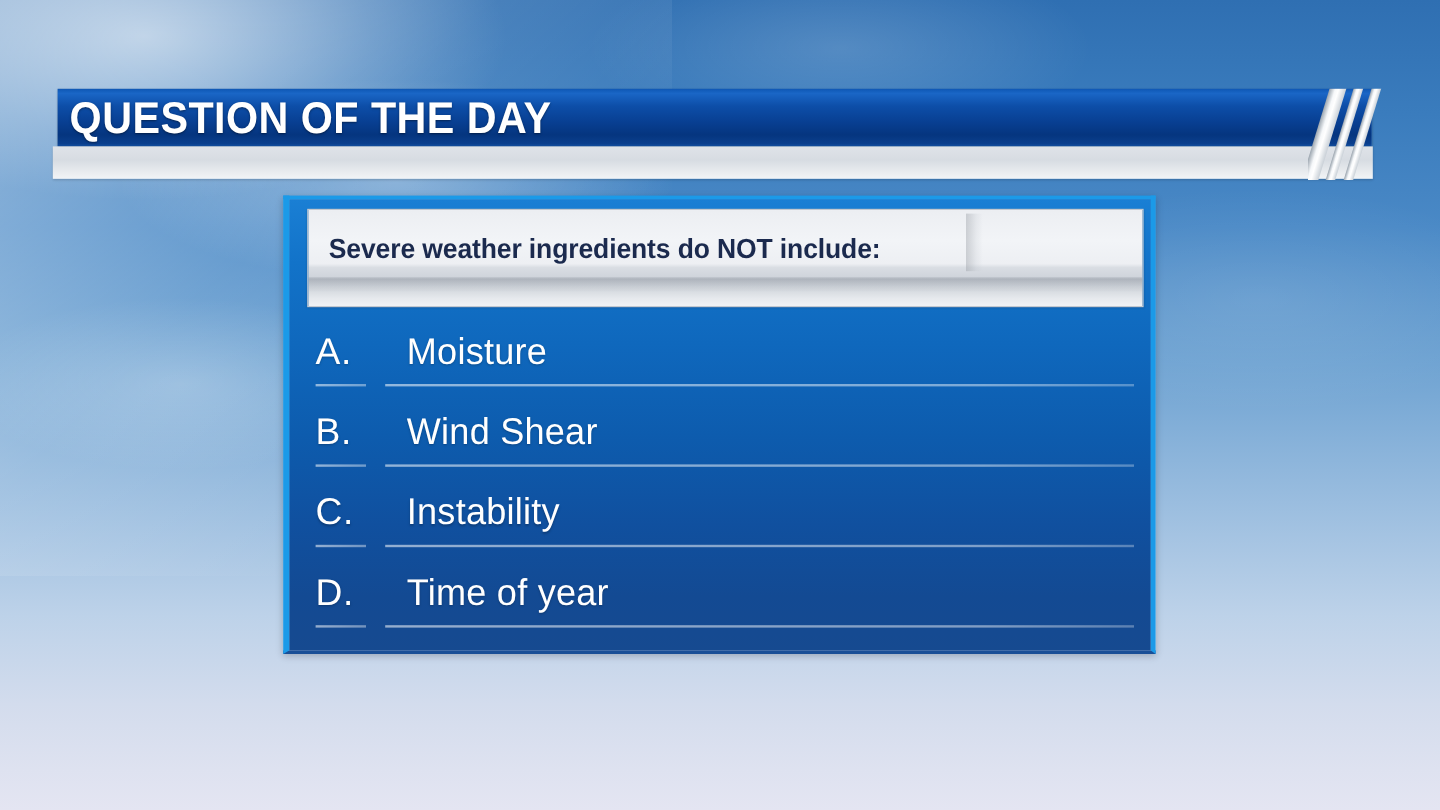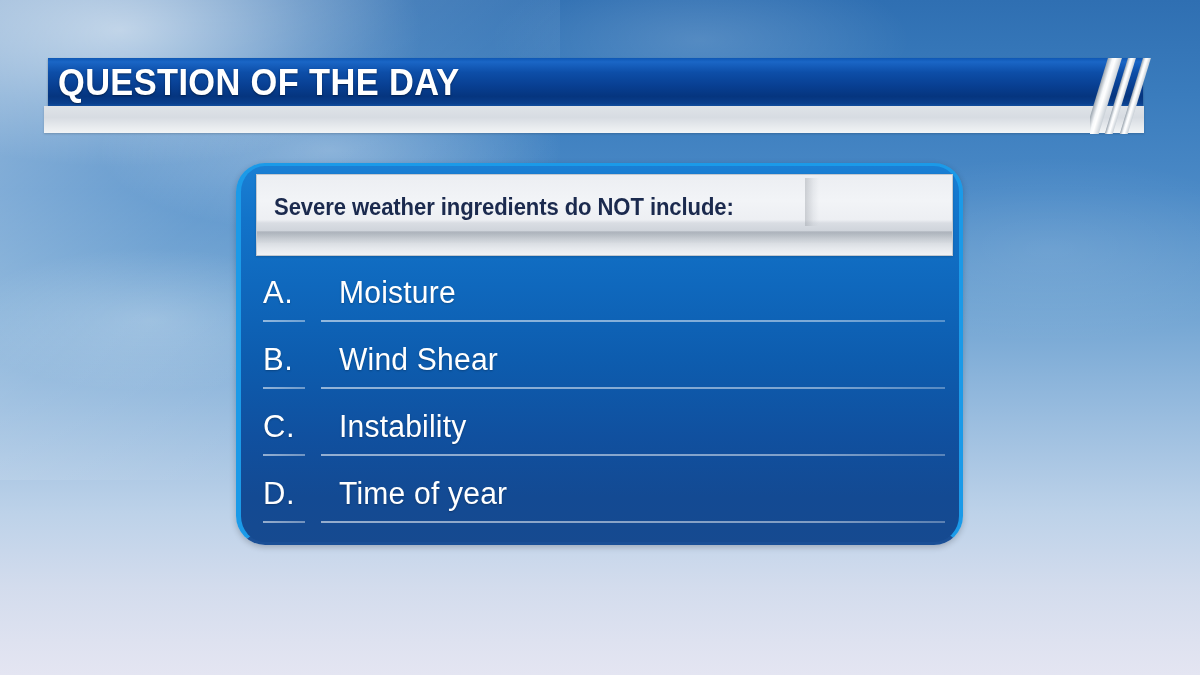--- a/index.html
+++ b/index.html
@@ -31,21 +31,21 @@
         #e4e5f2 100%);
   }
   #sky-left-haze {
     position:absolute; left:0; top:0; width:560px; height:480px;
     background:linear-gradient(135deg, rgba(255,255,255,0.45) 0%, rgba(255,255,255,0.12) 40%, rgba(255,255,255,0) 70%);
     pointer-events:none;
   }
 
   
   #banner-wrap {
-    position:absolute; left:0; top:58px; width:1164px; height:78px;
+    position:absolute; left:0; top:74px; width:1164px; height:78px;
   }
   #banner-blue {
     position:absolute; left:48px; top:0; width:1095px; height:48px;
     background:linear-gradient(180deg,
       #0e57b4 0%, #1a66c6 8%, #0d4ea8 30%, #083f92 58%, #05357f 80%, #0a3f8d 95%, #1450a0 100%);
     box-shadow:0 1px 2px rgba(0,0,0,0.30);
   }
   #banner-title {
     position:absolute; left:58px; top:3px;
     color:#ffffff;
@@ -79,21 +79,20 @@
   
   #panel {
     position:absolute; left:236px; top:163px; width:727px; height:382px;
     background:linear-gradient(180deg,
       #1a7fd4 0%, #1273c9 14%, #0f68bd 32%, #0d5cae 52%, #10509f 72%, #134a93 88%, #164a90 100%);
     border-left:5px solid #1b9ae8;
     border-right:4px solid #1b9ae8;
     border-top:3px solid #1b9ae8;
     border-bottom:3px solid #1a4f96;
     box-shadow:0 2px 6px rgba(0,0,0,0.22);
-    border-radius:29px;
   }
 
   
   #question-box {
     position:absolute; left:15px; top:8px; width:697px; height:82px;
     background:linear-gradient(180deg,
       #eceef2 0%, #f2f4f7 32%, #edeff3 56%,
       #d9dde3 60%, #cfd4db 70%,
       #b9bfc7 72%, #cfd4da 80%, #e6e9ed 92%, #f0f2f5 100%);
     border:1px solid #c3c8cf;

